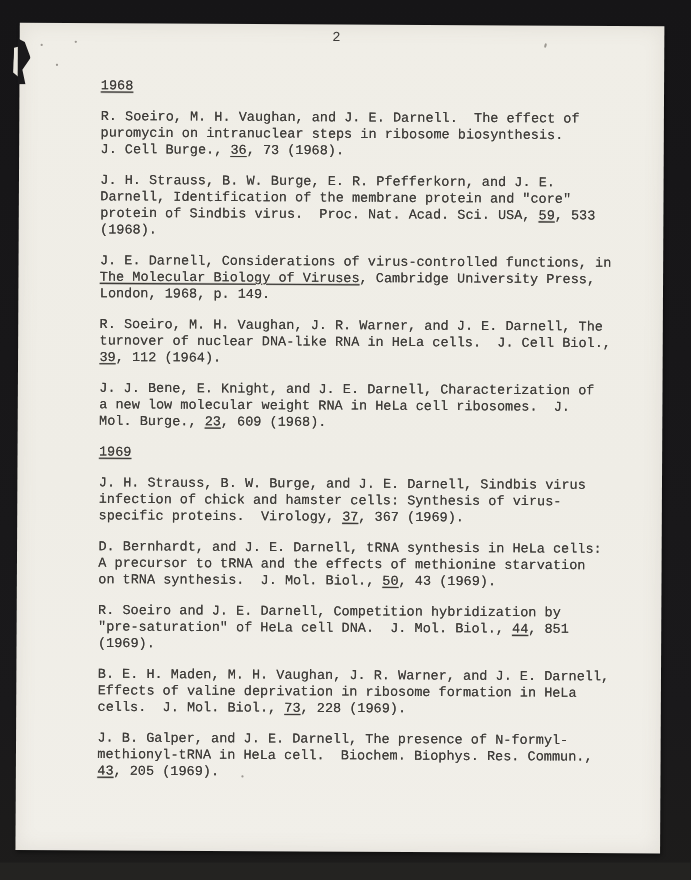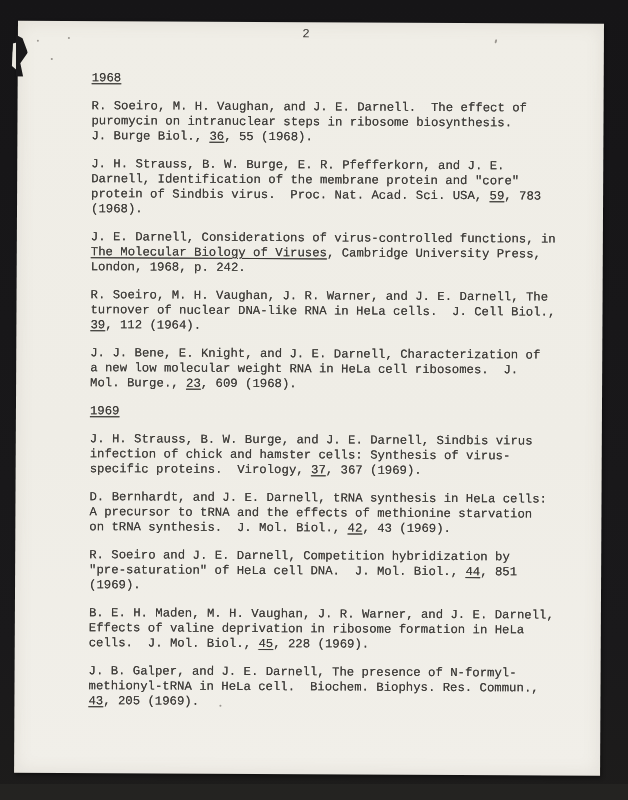--- a/index.html
+++ b/index.html
@@ -85,32 +85,32 @@
     <span class="speck s3"></span>
     <span class="speck s4"></span>
     <span class="speck s5"></span>
     <div class="page-number">2</div>
     <div class="content">
         <div>
           <div class="heading">1968</div>
           <div class="citation">
             <div class="line"><span>R. Soeiro, M. H. Vaughan, and J. E. Darnell.  The effect of</span></div>
             <div class="line"><span>puromycin on intranuclear steps in ribosome biosynthesis.</span></div>
-            <div class="line"><span>J. Burge Biol., </span><span class="u">36</span><span>, 55 (1968).</span></div>
+            <div class="line"><span>J. Cell Burge., </span><span class="u">36</span><span>, 73 (1968).</span></div>
           </div>
           <div class="citation">
             <div class="line"><span>J. H. Strauss, B. W. Burge, E. R. Pfefferkorn, and J. E.</span></div>
             <div class="line"><span>Darnell, Identification of the membrane protein and "core"</span></div>
-            <div class="line"><span>protein of Sindbis virus.  Proc. Nat. Acad. Sci. USA, </span><span class="u">59</span><span>, 783</span></div>
+            <div class="line"><span>protein of Sindbis virus.  Proc. Nat. Acad. Sci. USA, </span><span class="u">59</span><span>, 533</span></div>
             <div class="line"><span>(1968).</span></div>
           </div>
           <div class="citation">
             <div class="line"><span>J. E. Darnell, Considerations of virus-controlled functions, in</span></div>
             <div class="line"><span class="u">The Molecular Biology of Viruses</span><span>, Cambridge University Press,</span></div>
-            <div class="line"><span>London, 1968, p. 242.</span></div>
+            <div class="line"><span>London, 1968, p. 149.</span></div>
           </div>
           <div class="citation">
             <div class="line"><span>R. Soeiro, M. H. Vaughan, J. R. Warner, and J. E. Darnell, The</span></div>
             <div class="line"><span>turnover of nuclear DNA-like RNA in HeLa cells.  J. Cell Biol.,</span></div>
             <div class="line"><span class="u">39</span><span>, 112 (1964).</span></div>
           </div>
           <div class="citation">
             <div class="line"><span>J. J. Bene, E. Knight, and J. E. Darnell, Characterization of</span></div>
             <div class="line"><span>a new low molecular weight RNA in HeLa cell ribosomes.  J.</span></div>
             <div class="line"><span>Mol. Burge., </span><span class="u">23</span><span>, 609 (1968).</span></div>
@@ -119,31 +119,31 @@
         <div>
           <div class="heading">1969</div>
           <div class="citation">
             <div class="line"><span>J. H. Strauss, B. W. Burge, and J. E. Darnell, Sindbis virus</span></div>
             <div class="line"><span>infection of chick and hamster cells: Synthesis of virus-</span></div>
             <div class="line"><span>specific proteins.  Virology, </span><span class="u">37</span><span>, 367 (1969).</span></div>
           </div>
           <div class="citation">
             <div class="line"><span>D. Bernhardt, and J. E. Darnell, tRNA synthesis in HeLa cells:</span></div>
             <div class="line"><span>A precursor to tRNA and the effects of methionine starvation</span></div>
-            <div class="line"><span>on tRNA synthesis.  J. Mol. Biol., </span><span class="u">42</span><span>, 43 (1969).</span></div>
+            <div class="line"><span>on tRNA synthesis.  J. Mol. Biol., </span><span class="u">50</span><span>, 43 (1969).</span></div>
           </div>
           <div class="citation">
             <div class="line"><span>R. Soeiro and J. E. Darnell, Competition hybridization by</span></div>
             <div class="line"><span>"pre-saturation" of HeLa cell DNA.  J. Mol. Biol., </span><span class="u">44</span><span>, 851</span></div>
             <div class="line"><span>(1969).</span></div>
           </div>
           <div class="citation">
             <div class="line"><span>B. E. H. Maden, M. H. Vaughan, J. R. Warner, and J. E. Darnell,</span></div>
             <div class="line"><span>Effects of valine deprivation in ribosome formation in HeLa</span></div>
-            <div class="line"><span>cells.  J. Mol. Biol., </span><span class="u">45</span><span>, 228 (1969).</span></div>
+            <div class="line"><span>cells.  J. Mol. Biol., </span><span class="u">73</span><span>, 228 (1969).</span></div>
           </div>
           <div class="citation">
             <div class="line"><span>J. B. Galper, and J. E. Darnell, The presence of N-formyl-</span></div>
             <div class="line"><span>methionyl-tRNA in HeLa cell.  Biochem. Biophys. Res. Commun.,</span></div>
             <div class="line"><span class="u">43</span><span>, 205 (1969).</span></div>
           </div>
         </div>
       </div>
   </div>
 </div>

